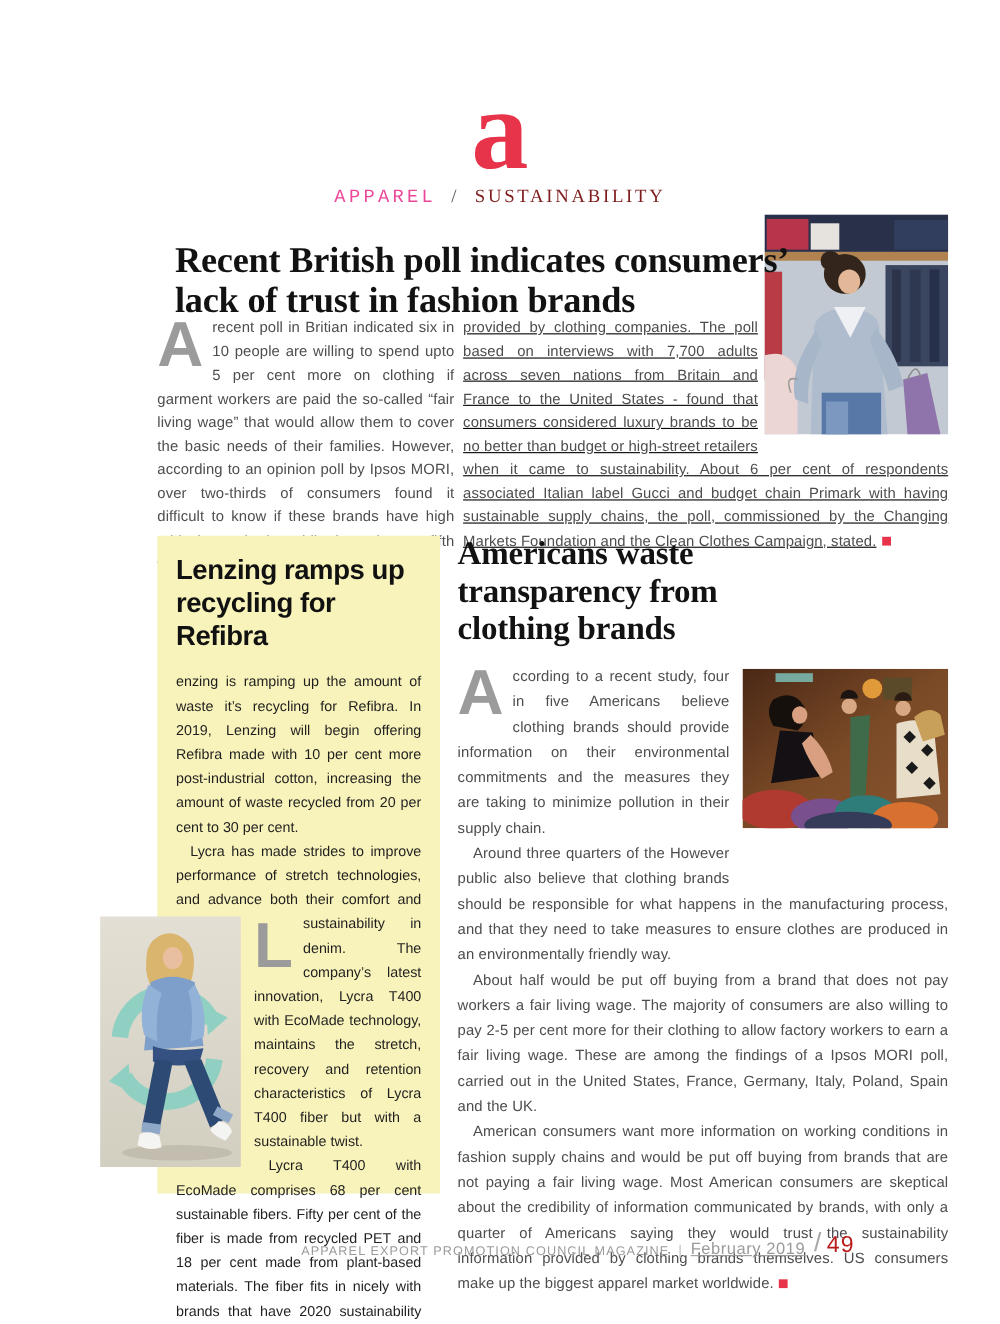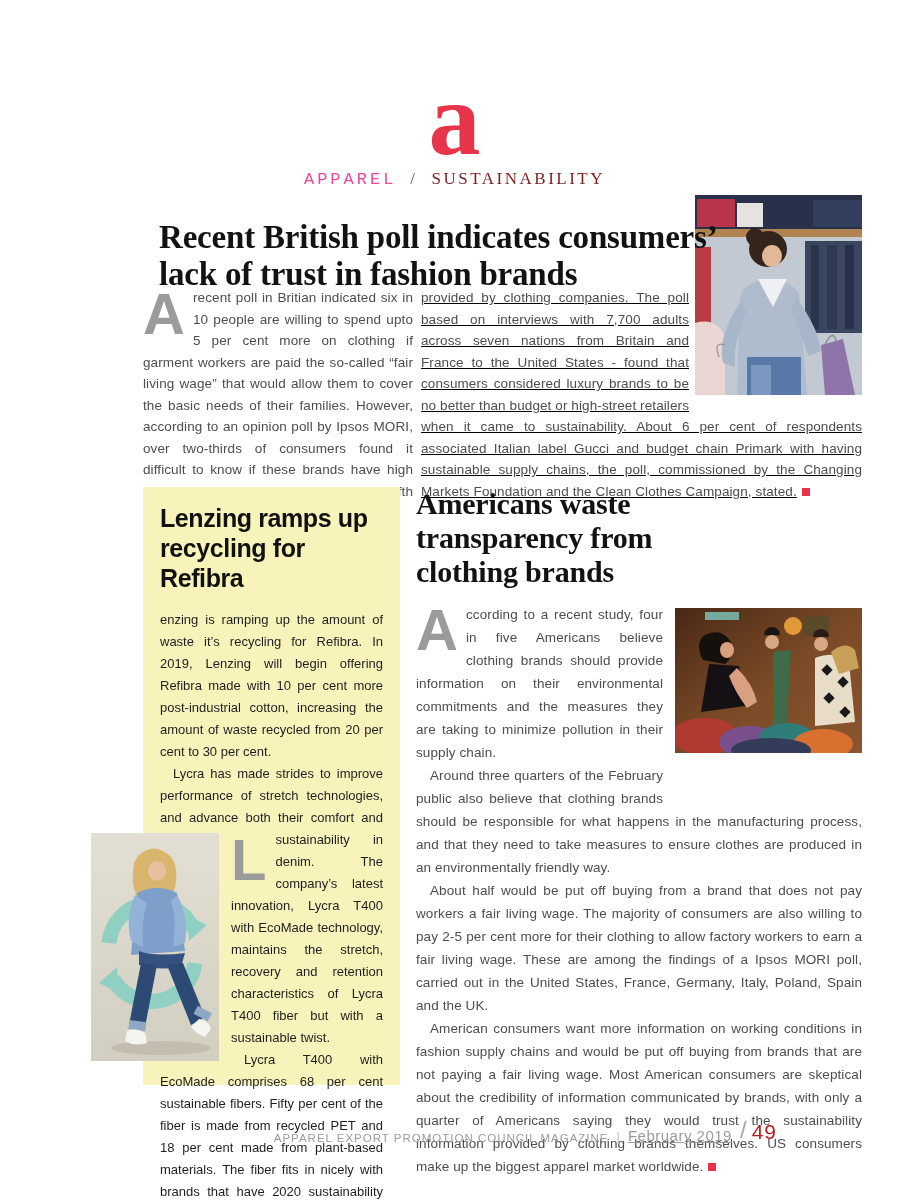--- a/index.html
+++ b/index.html
@@ -209,21 +209,21 @@
             <ellipse cx="30" cy="128" rx="34" ry="18" fill="#b03a30"></ellipse>
             <ellipse cx="74" cy="134" rx="30" ry="16" fill="#7a4f8e"></ellipse>
             <ellipse cx="112" cy="130" rx="28" ry="15" fill="#2f7d7a"></ellipse>
             <ellipse cx="148" cy="136" rx="30" ry="15" fill="#d8702f"></ellipse>
             <ellipse cx="96" cy="142" rx="40" ry="12" fill="#343c5a"></ellipse>
           </svg>
         </span>
         <p>
           <span class="dropcap">A</span><span>ccording to a recent study, four in five Americans believe clothing brands should provide information on their environmental commitments and the measures they are taking to minimize pollution in their supply chain.</span>
         </p>
-        <p>Around three quarters of the February public also believe that clothing brands should be responsible for what happens in the manufacturing process, and that they need to take measures to ensure clothes are produced in an environmentally friendly way.</p>
+        <p>Around three quarters of the However public also believe that clothing brands should be responsible for what happens in the manufacturing process, and that they need to take measures to ensure clothes are produced in an environmentally friendly way.</p>
         <p>About half would be put off buying from a brand that does not pay workers a fair living wage. The majority of consumers are also willing to pay 2-5 per cent more for their clothing to allow factory workers to earn a fair living wage. These are among the findings of a Ipsos MORI poll, carried out in the United States, France, Germany, Italy, Poland, Spain and the UK.</p>
         <p>
           <span>American consumers want more information on working conditions in fashion supply chains and would be put off buying from brands that are not paying a fair living wage. Most American consumers are skeptical about the credibility of information communicated by brands, with only a quarter of Americans saying they would trust the sustainability information provided by clothing brands themselves. US consumers make up the biggest apparel market worldwide.</span><span class="endmark"></span>
         </p>
       </div>
     </div>
   </div>
 
   <div class="footer">
     <span class="mag">APPAREL EXPORT PROMOTION COUNCIL MAGAZINE</span>

